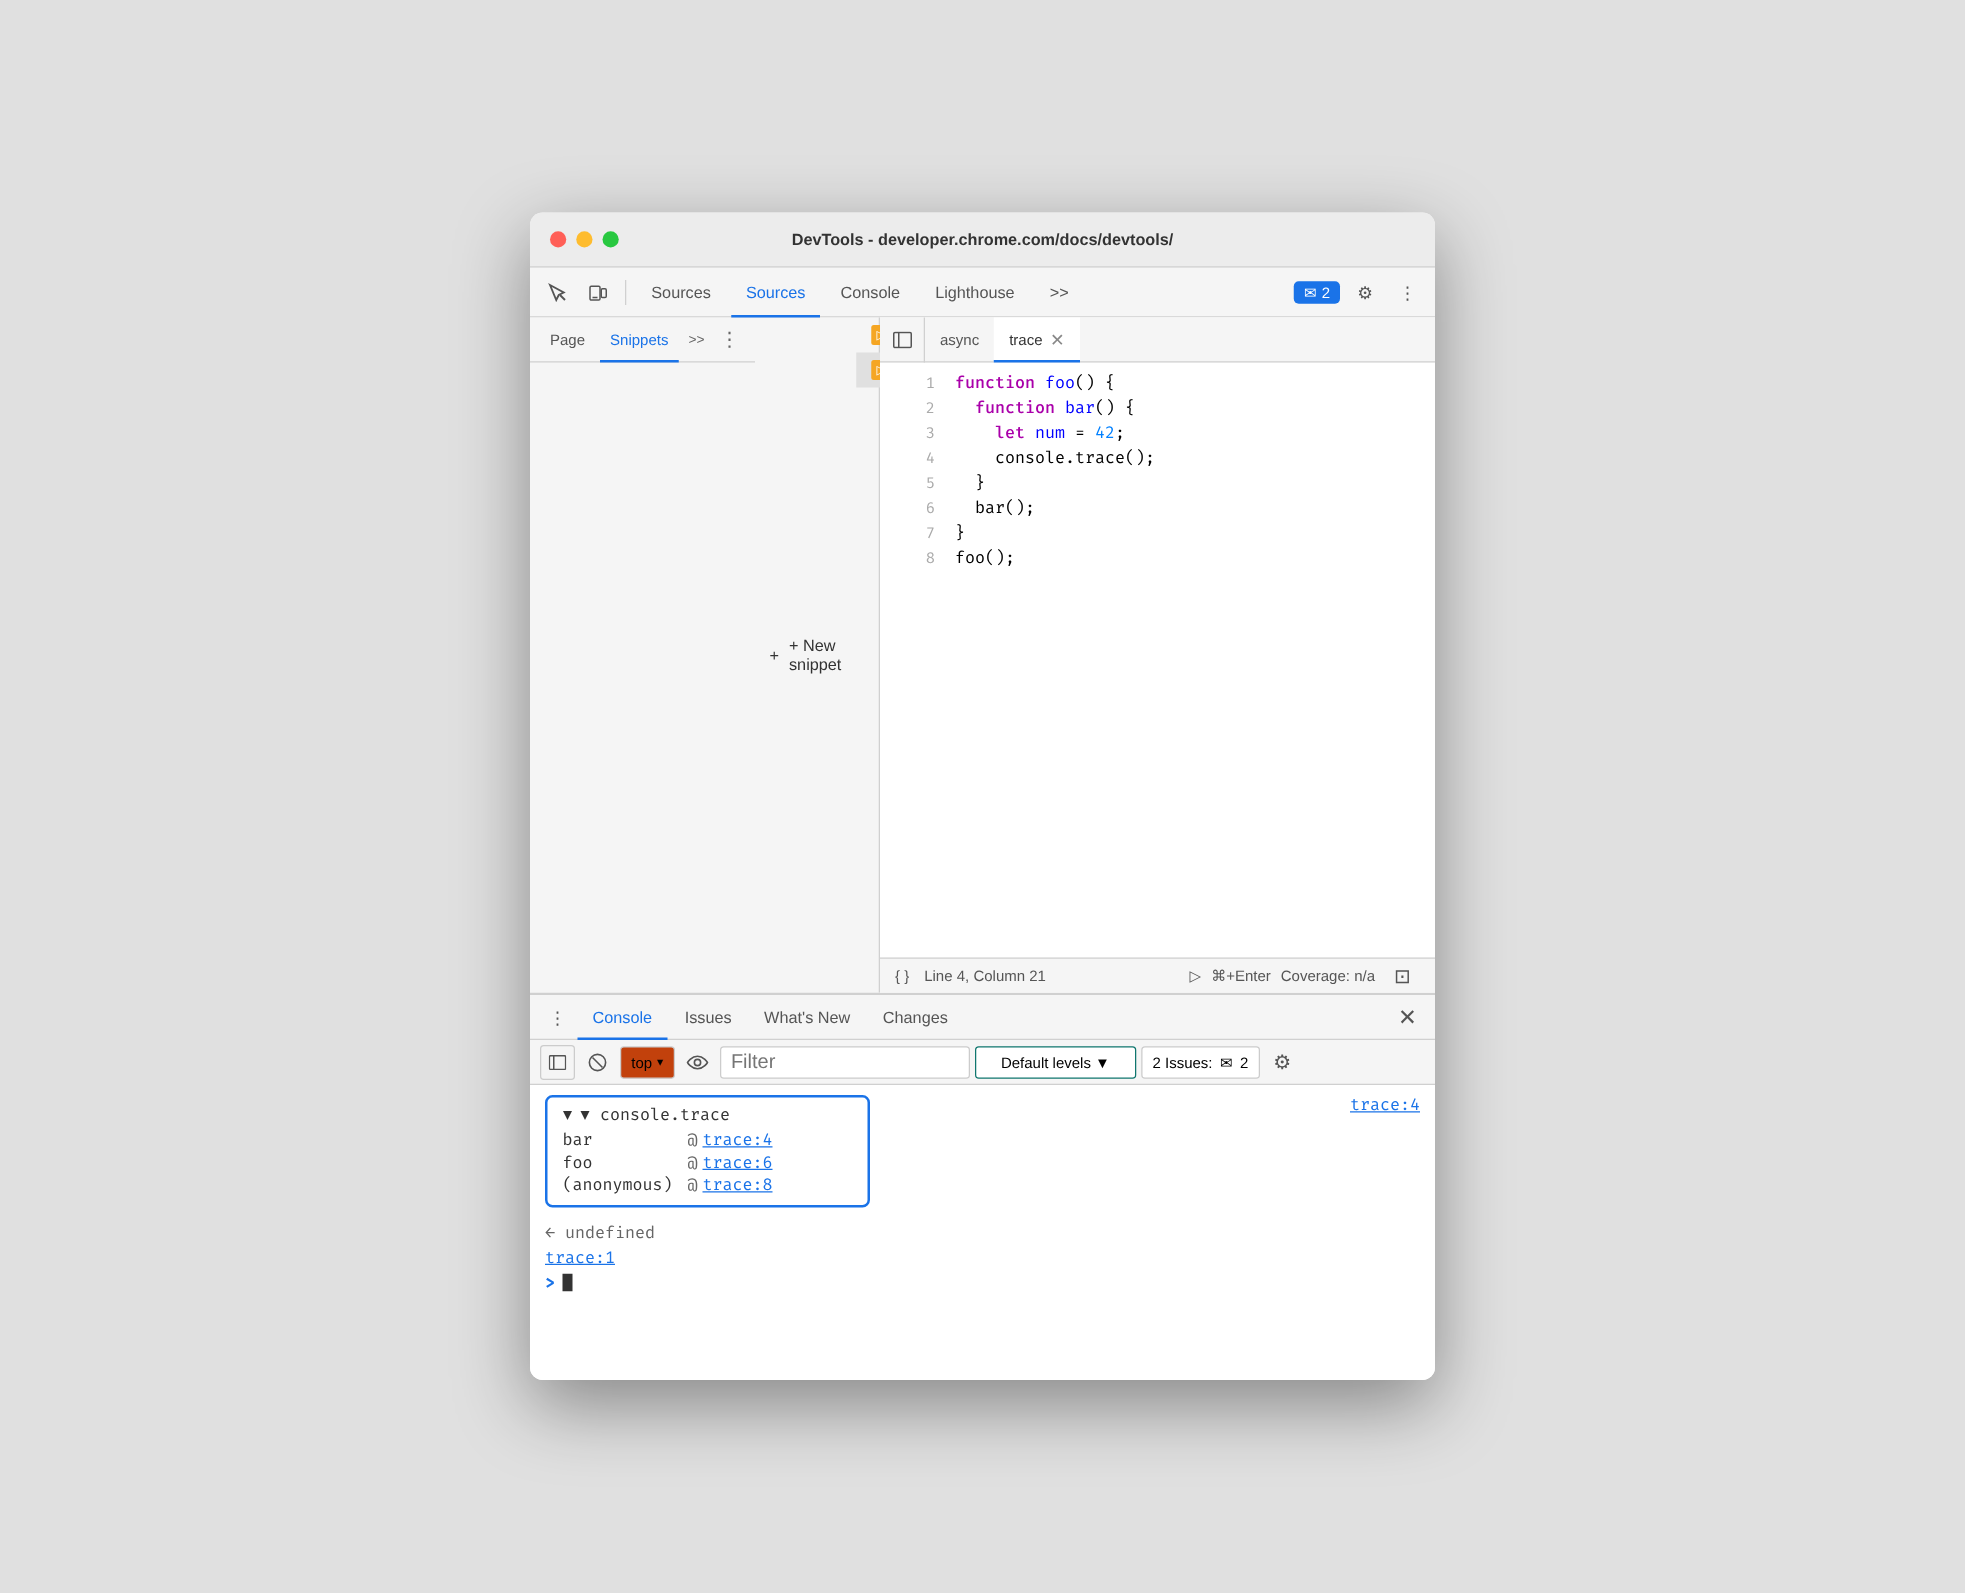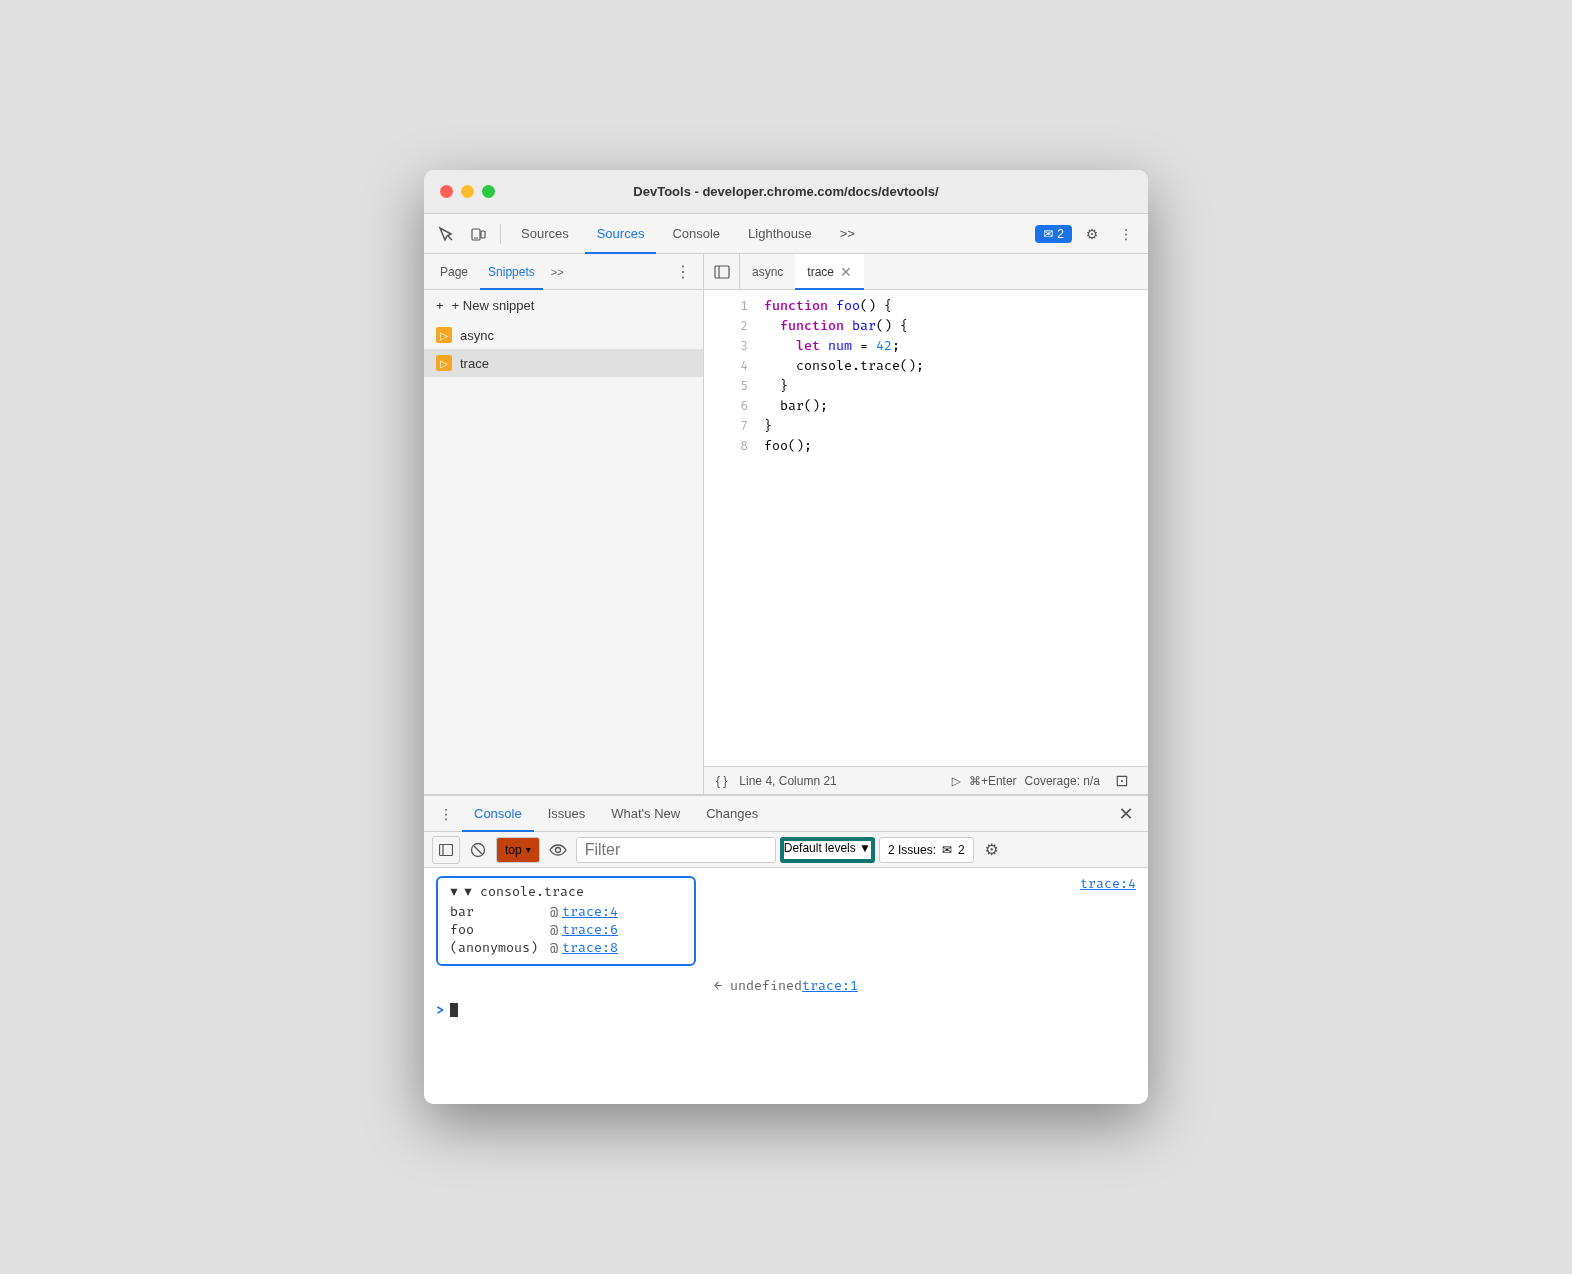--- a/index.html
+++ b/index.html
@@ -124,21 +124,21 @@
       display: flex;
       height: 540px;
     }
 
     
     .sidebar {
       width: 280px;
       border-right: 1px solid #d0d0d0;
       background: #f5f5f5;
       display: flex;
-      flex-direction: column;
+      flex-direction: row;
     }
     .sidebar-tabs {
       display: flex;
       align-items: center;
       padding: 0 8px;
       height: 36px;
       border-bottom: 1px solid #d0d0d0;
       gap: 4px;
     }
     .sidebar-tab {
@@ -437,24 +437,25 @@
       max-width: 200px;
       height: 26px;
       border: 1px solid #ccc;
       border-radius: 3px;
       padding: 0 8px;
       font-size: 16px;
       background: white;
     }
     .default-levels-btn {
       display: flex;
+      align-items: center;
       gap: 4px;
-      padding: 0 0;
+      padding: 0 20px;
       height: 26px;
-      border: 4px solid #0f766e;
+      border: 1px solid #0f766e;
       border-radius: 3px;
       font-size: 12px;
       cursor: pointer;
       background: white;
     }
     .issues-count-btn {
       display: flex;
       align-items: center;
       gap: 6px;
       padding: 0 8px;
@@ -770,21 +771,21 @@
           </div>
           <div class="trace-row">
             <span class="trace-func">(anonymous)</span>
             <span class="trace-at">@</span>
             <span class="trace-link">trace:8</span>
           </div>
         </div>
         <span class="trace-link">trace:4</span>
       </div>
 
-      <div style="display:flex; justify-content:center; margin-bottom:4px;">
+      <div style="display:flex; justify-content:space-between; margin-bottom:4px;flex-direction:column;">
         <div class="undefined-line">
           <span>← undefined</span>
         </div>
         <span class="trace-link">trace:1</span>
       </div>
 
       <div class="prompt-line">
         <span class="prompt-gt">&gt;</span>
         <span class="cursor-blink"></span>
       </div>

